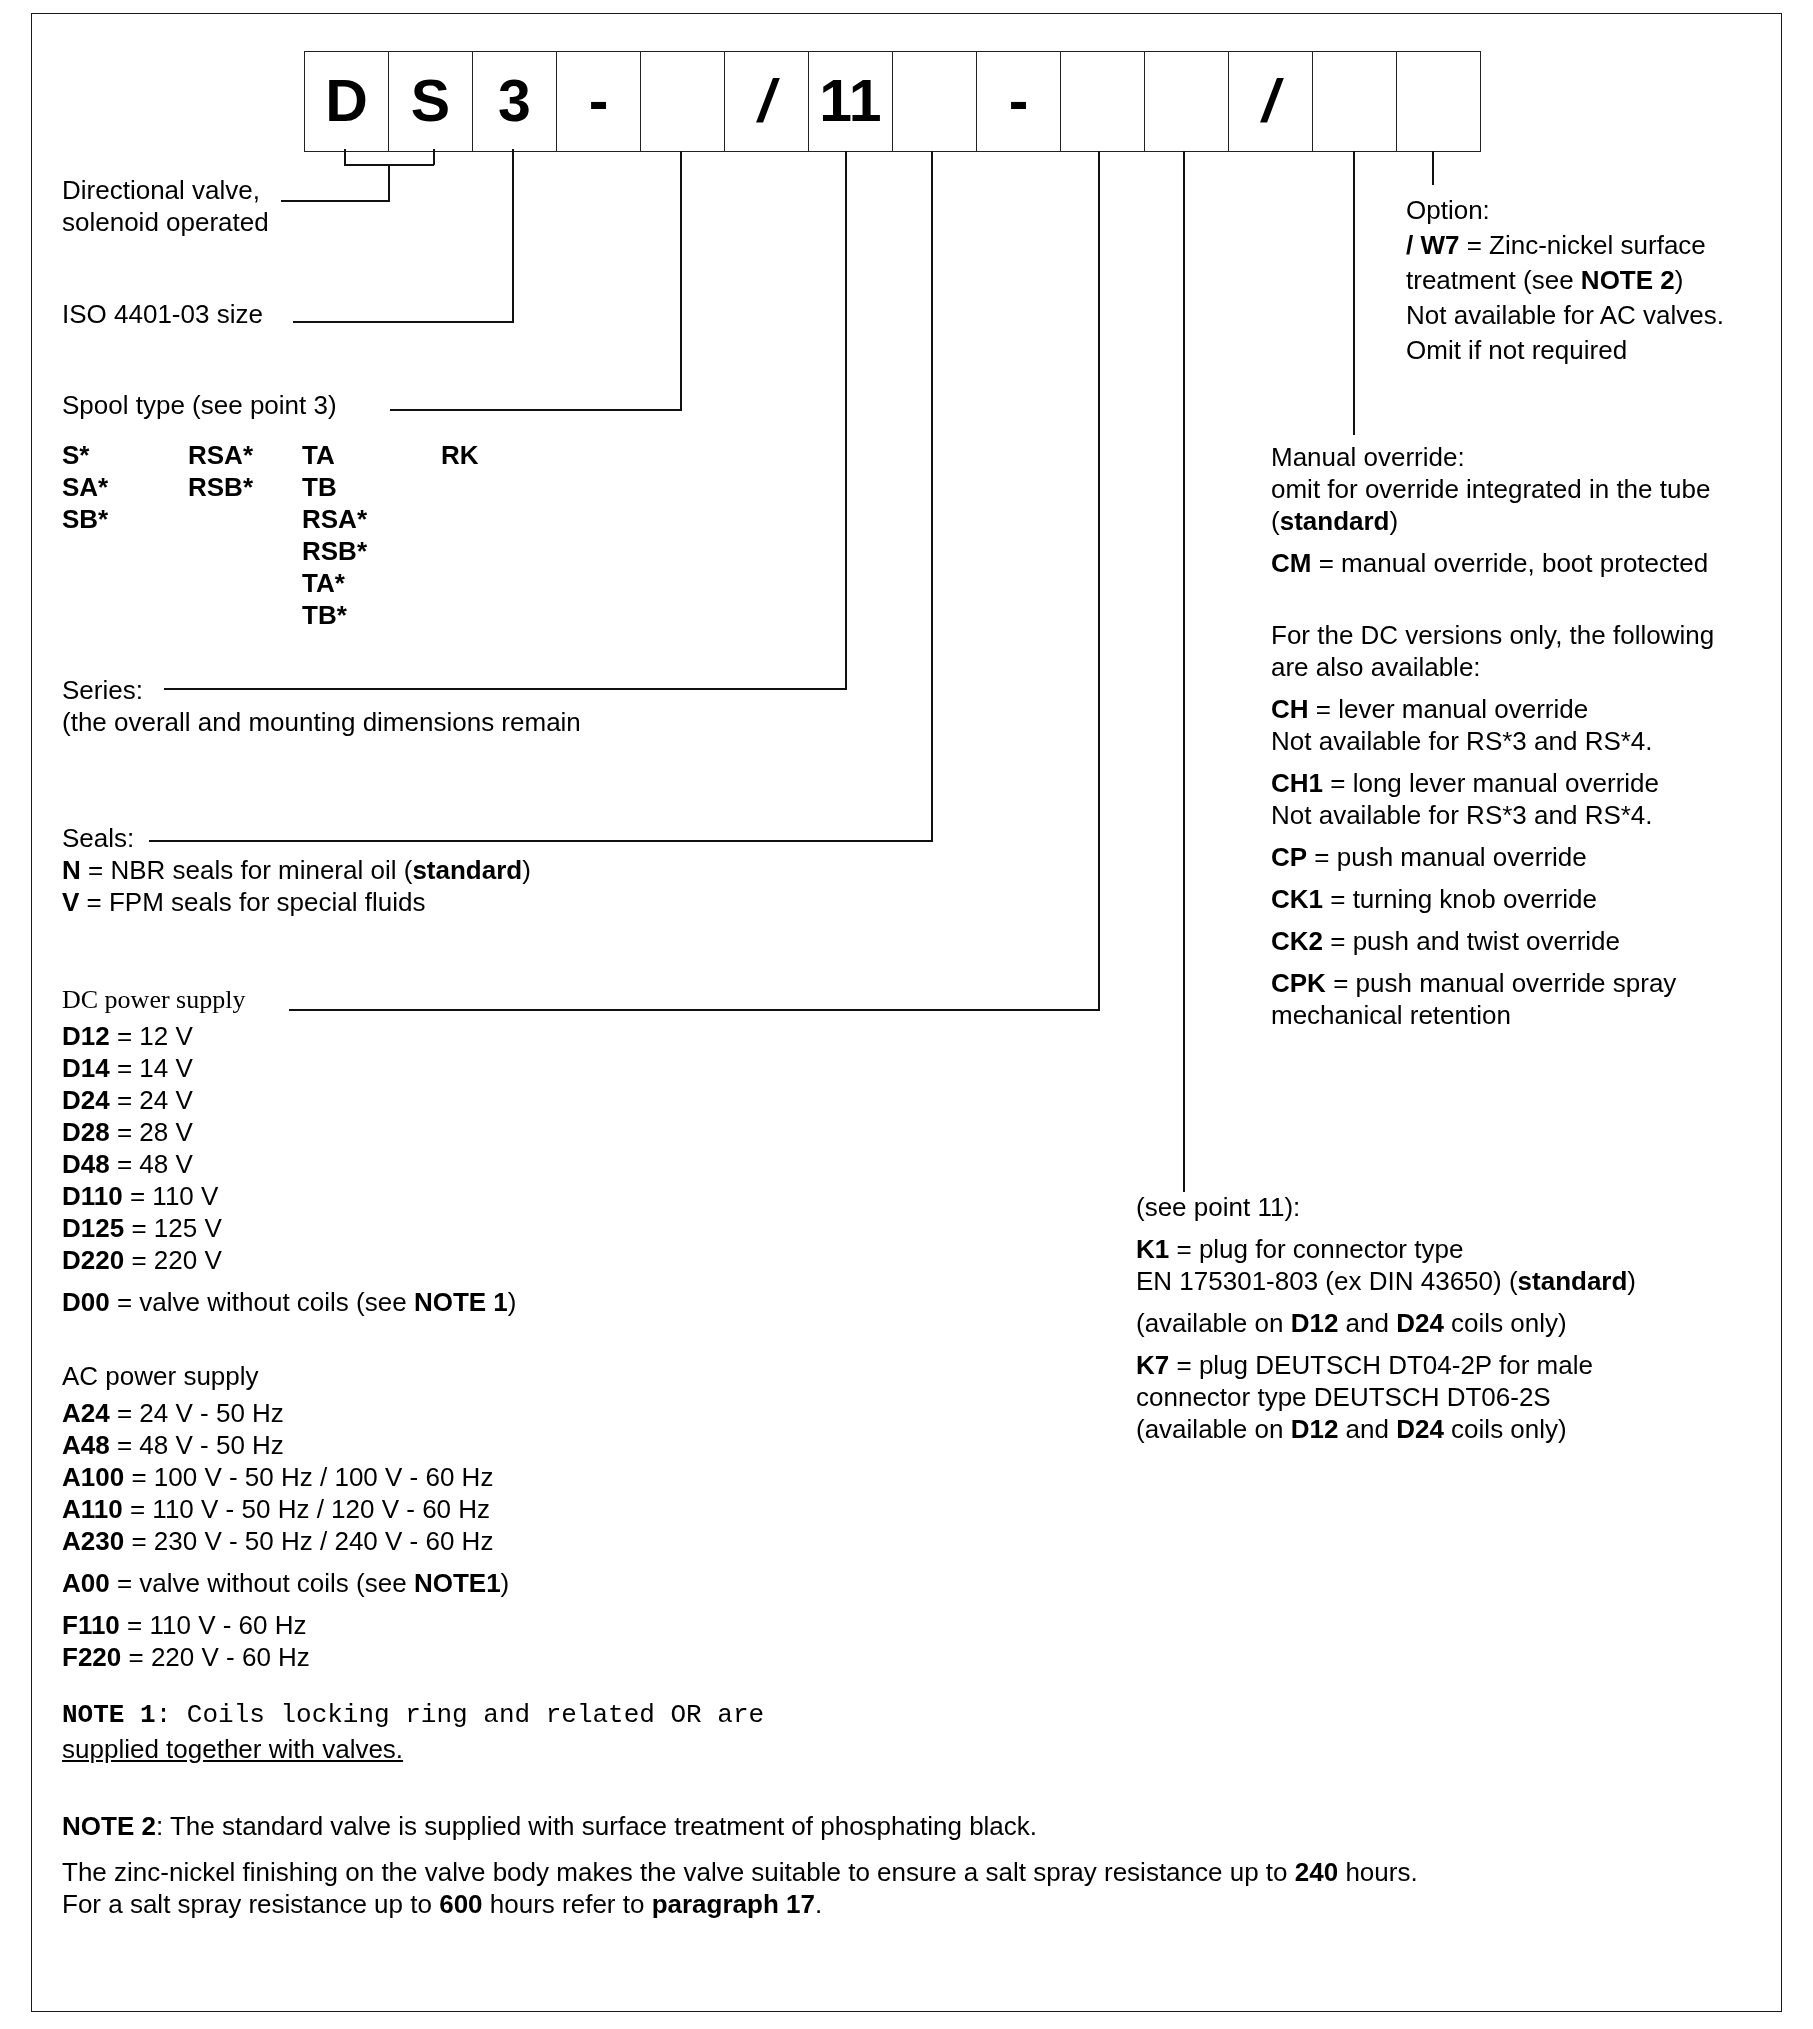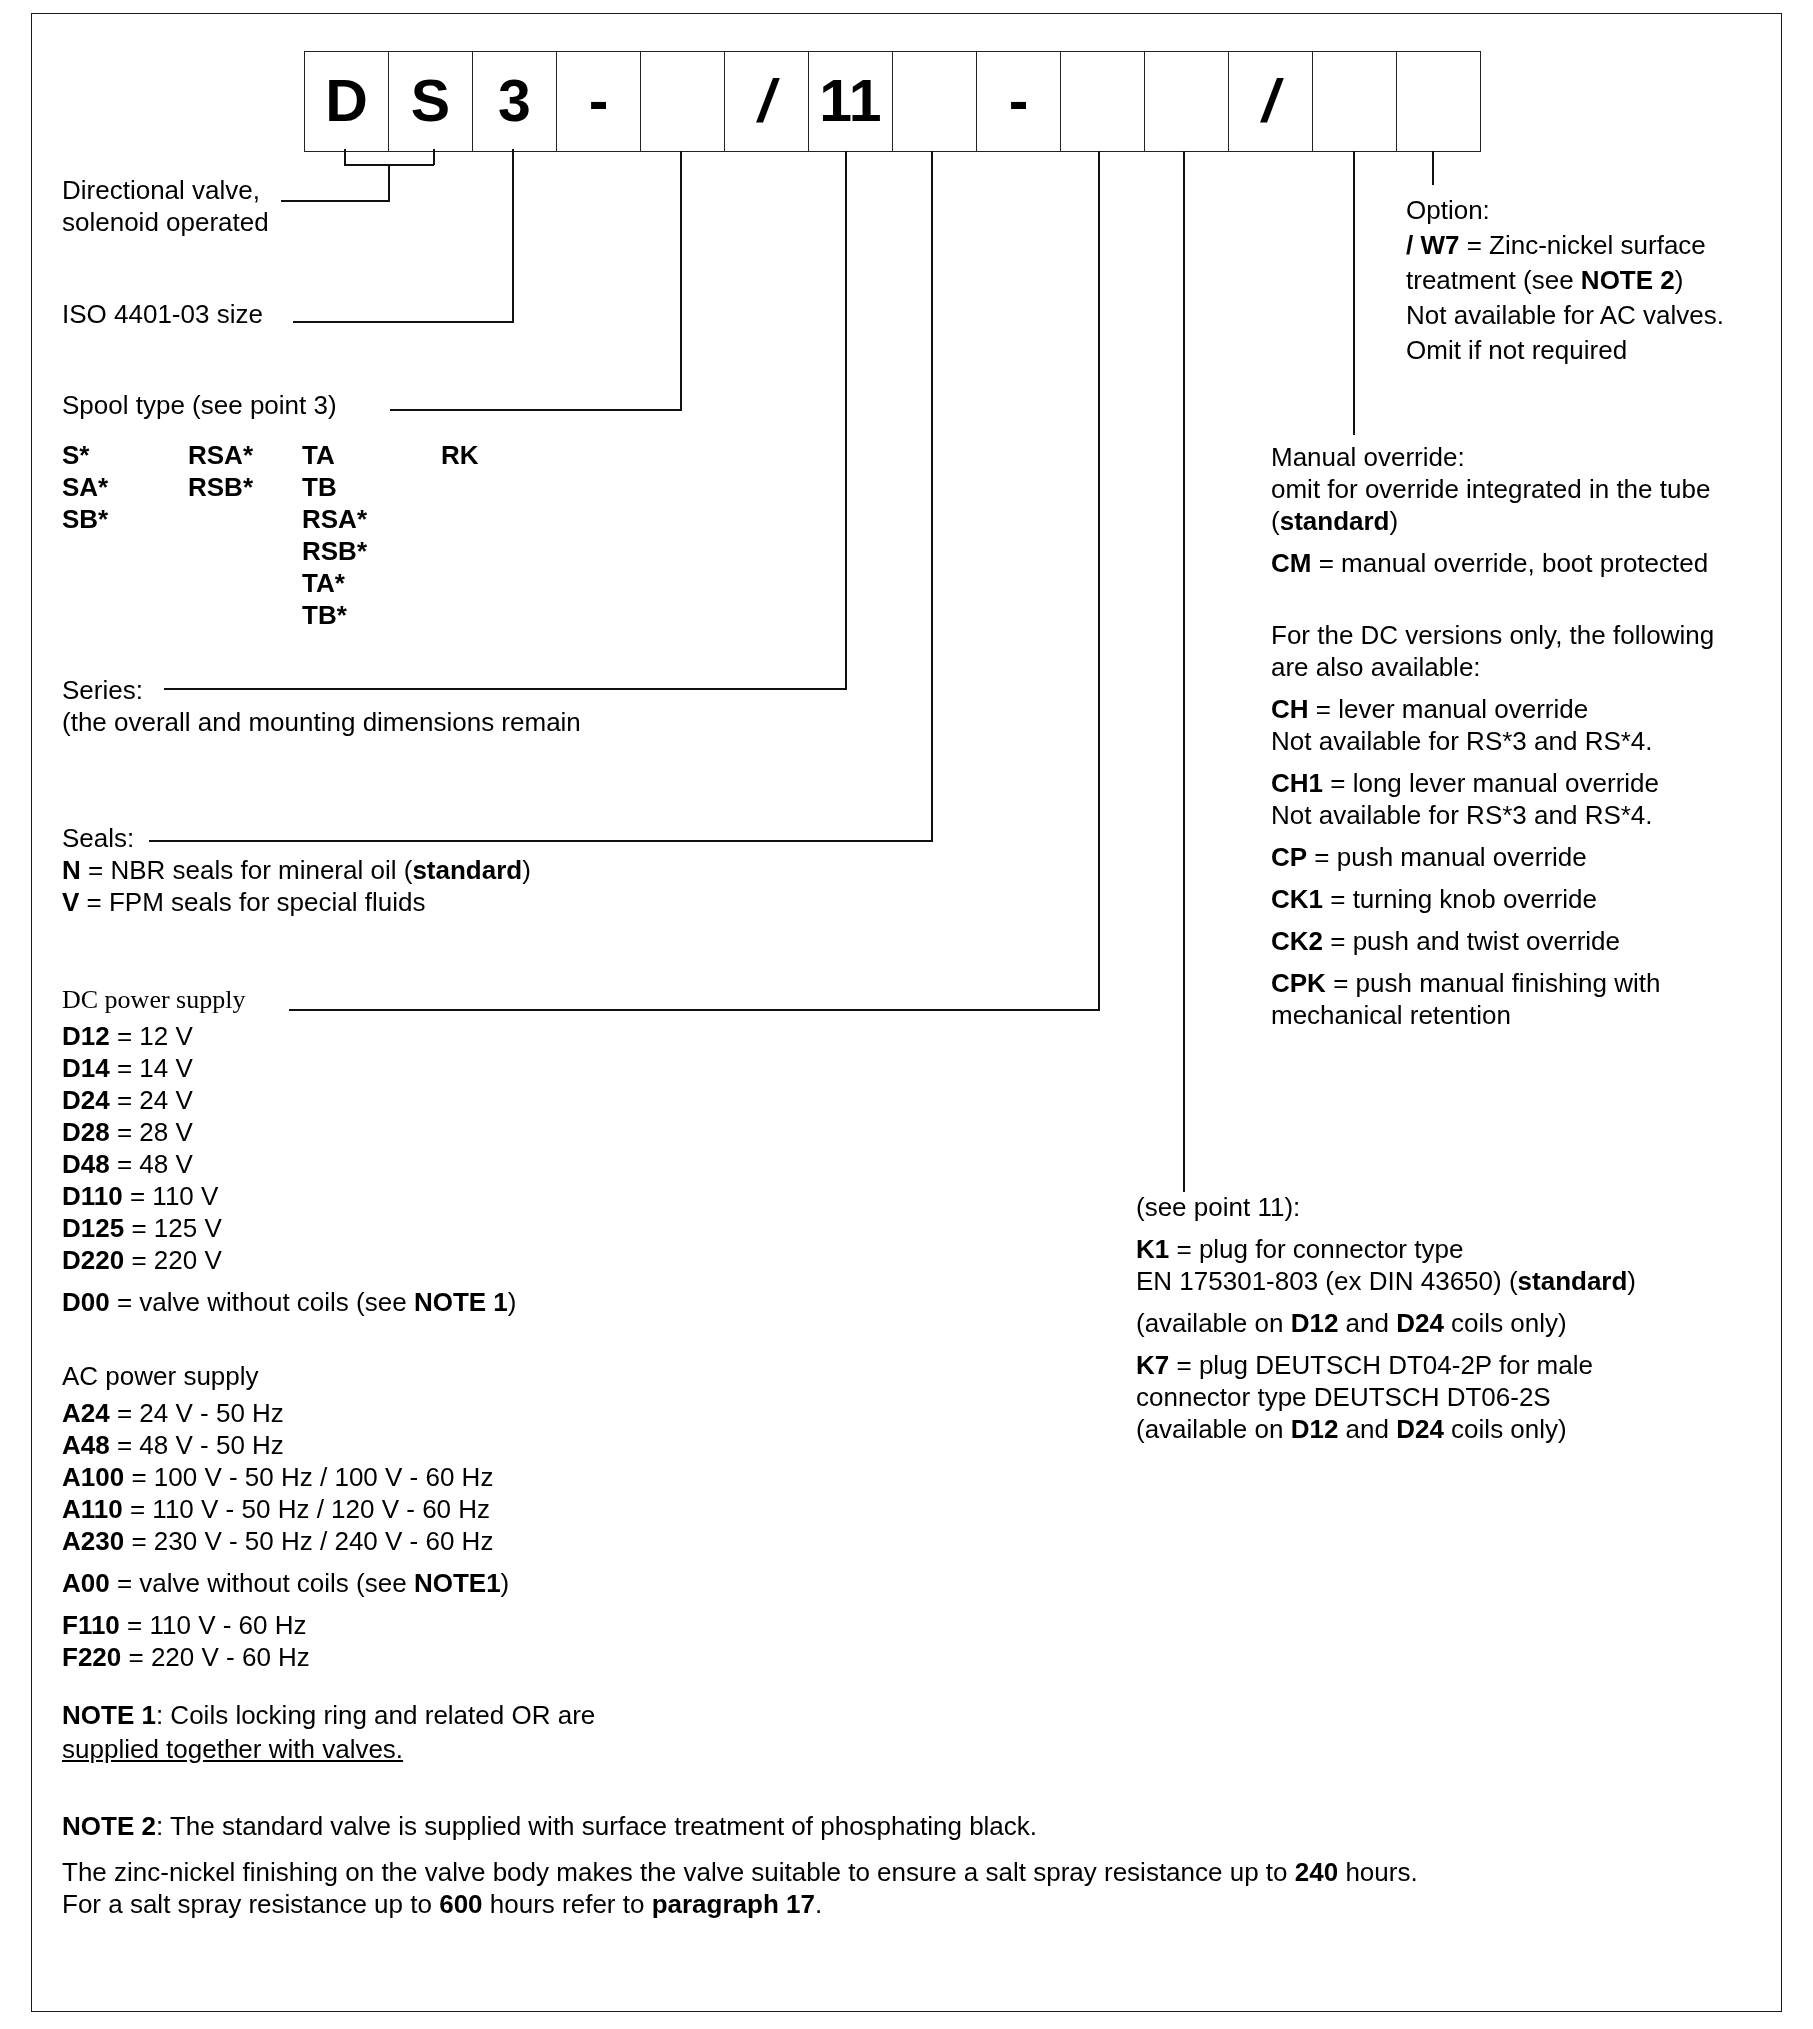--- a/index.html
+++ b/index.html
@@ -170,21 +170,21 @@
   <span class="row"><b>A110</b><span> = 110 V - 50 Hz / 120 V - 60 Hz</span></span>
   <span class="row"><b>A230</b><span> = 230 V - 50 Hz / 240 V - 60 Hz</span></span>
   <span class="gap"></span>
   <span class="row"><b>A00</b><span> = valve without coils (see </span><b>NOTE1</b><span>)</span></span>
   <span class="gap"></span>
   <span class="row"><b>F110</b><span> = 110 V - 60 Hz</span></span>
   <span class="row"><b>F220</b><span> = 220 V - 60 Hz</span></span>
 </div>
 
 <div class="txt" style="left:62px;top:1698px;line-height:34px;">
-  <span style="display:block;"><b>NOTE 1</b><span>: Coils locking ring and related OR are</span></span>
+  <span style="display:block;font-family:Liberation Mono, monospace;"><b>NOTE 1</b><span>: Coils locking ring and related OR are</span></span>
   <span style="display:block;text-decoration:underline;">supplied together with valves.</span>
 </div>
 
 <div class="txt" style="left:62px;top:1811px;">
   <span style="display:block;height:46px;"><b>NOTE 2</b><span>: The standard valve is supplied with surface treatment of phosphating black.</span></span>
   <span style="display:block;height:32px;"><span>The zinc-nickel finishing on the valve body makes the valve suitable to ensure a salt spray resistance up to </span><b>240</b><span> hours.</span></span>
   <span style="display:block;height:47px;"><span>For a salt spray resistance up to </span><b>600</b><span> hours refer to </span><b>paragraph 17</b><span>.</span></span>
 </div>
 
 <div class="txt" style="left:1406px;top:193px;line-height:35px;">
@@ -210,21 +210,21 @@
   <span class="gap"></span>
   <span class="row"><b>CH1</b><span> = long lever manual override</span></span>
   <span class="row">Not available for RS*3 and RS*4.</span>
   <span class="gap"></span>
   <span class="row"><b>CP</b><span> = push manual override</span></span>
   <span class="gap"></span>
   <span class="row"><b>CK1</b><span> = turning knob override</span></span>
   <span class="gap"></span>
   <span class="row"><b>CK2</b><span> = push and twist override</span></span>
   <span class="gap"></span>
-  <span class="row"><b>CPK</b><span> = push manual finishing with</span></span>
+  <span class="row"><b>CPK</b><span> = push manual override spray</span></span>
   <span class="row">mechanical retention</span>
 </div>
 
 <div class="txt" style="left:1136px;top:1192px;">
   <span class="row">(see point 11):</span>
   <span class="gap"></span>
   <span class="row"><b>K1</b><span> = plug for connector type</span></span>
   <span class="row"><span>EN 175301-803 (ex DIN 43650) (</span><b>standard</b><span>)</span></span>
   <span class="gap"></span>
   <span class="row"><span>(available on </span><b>D12</b><span> and </span><b>D24</b><span> coils only)</span></span>

